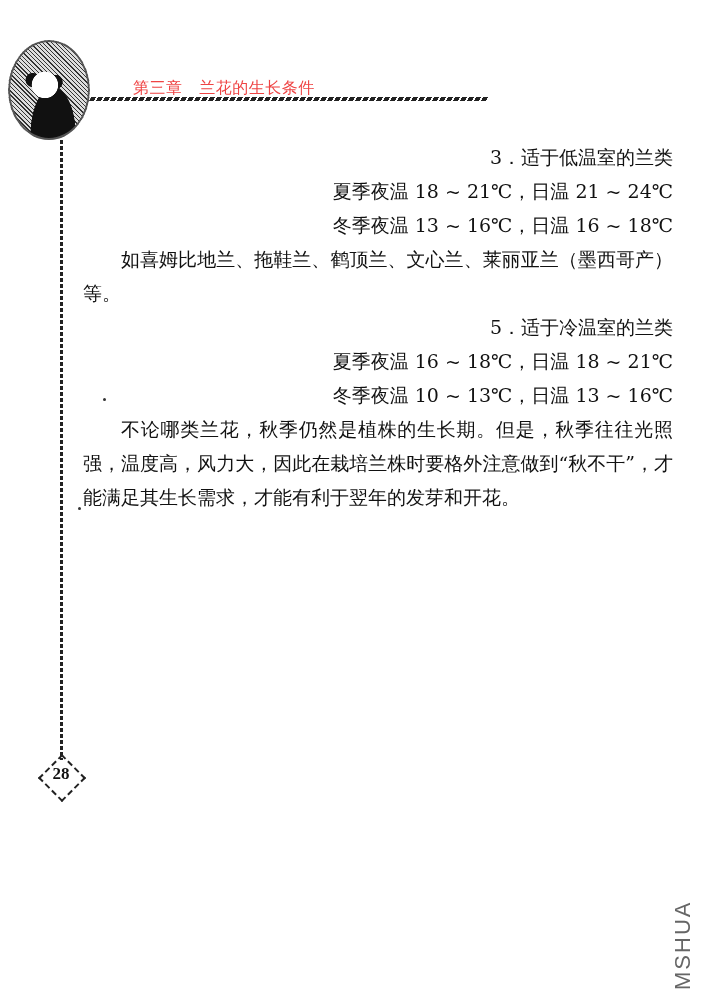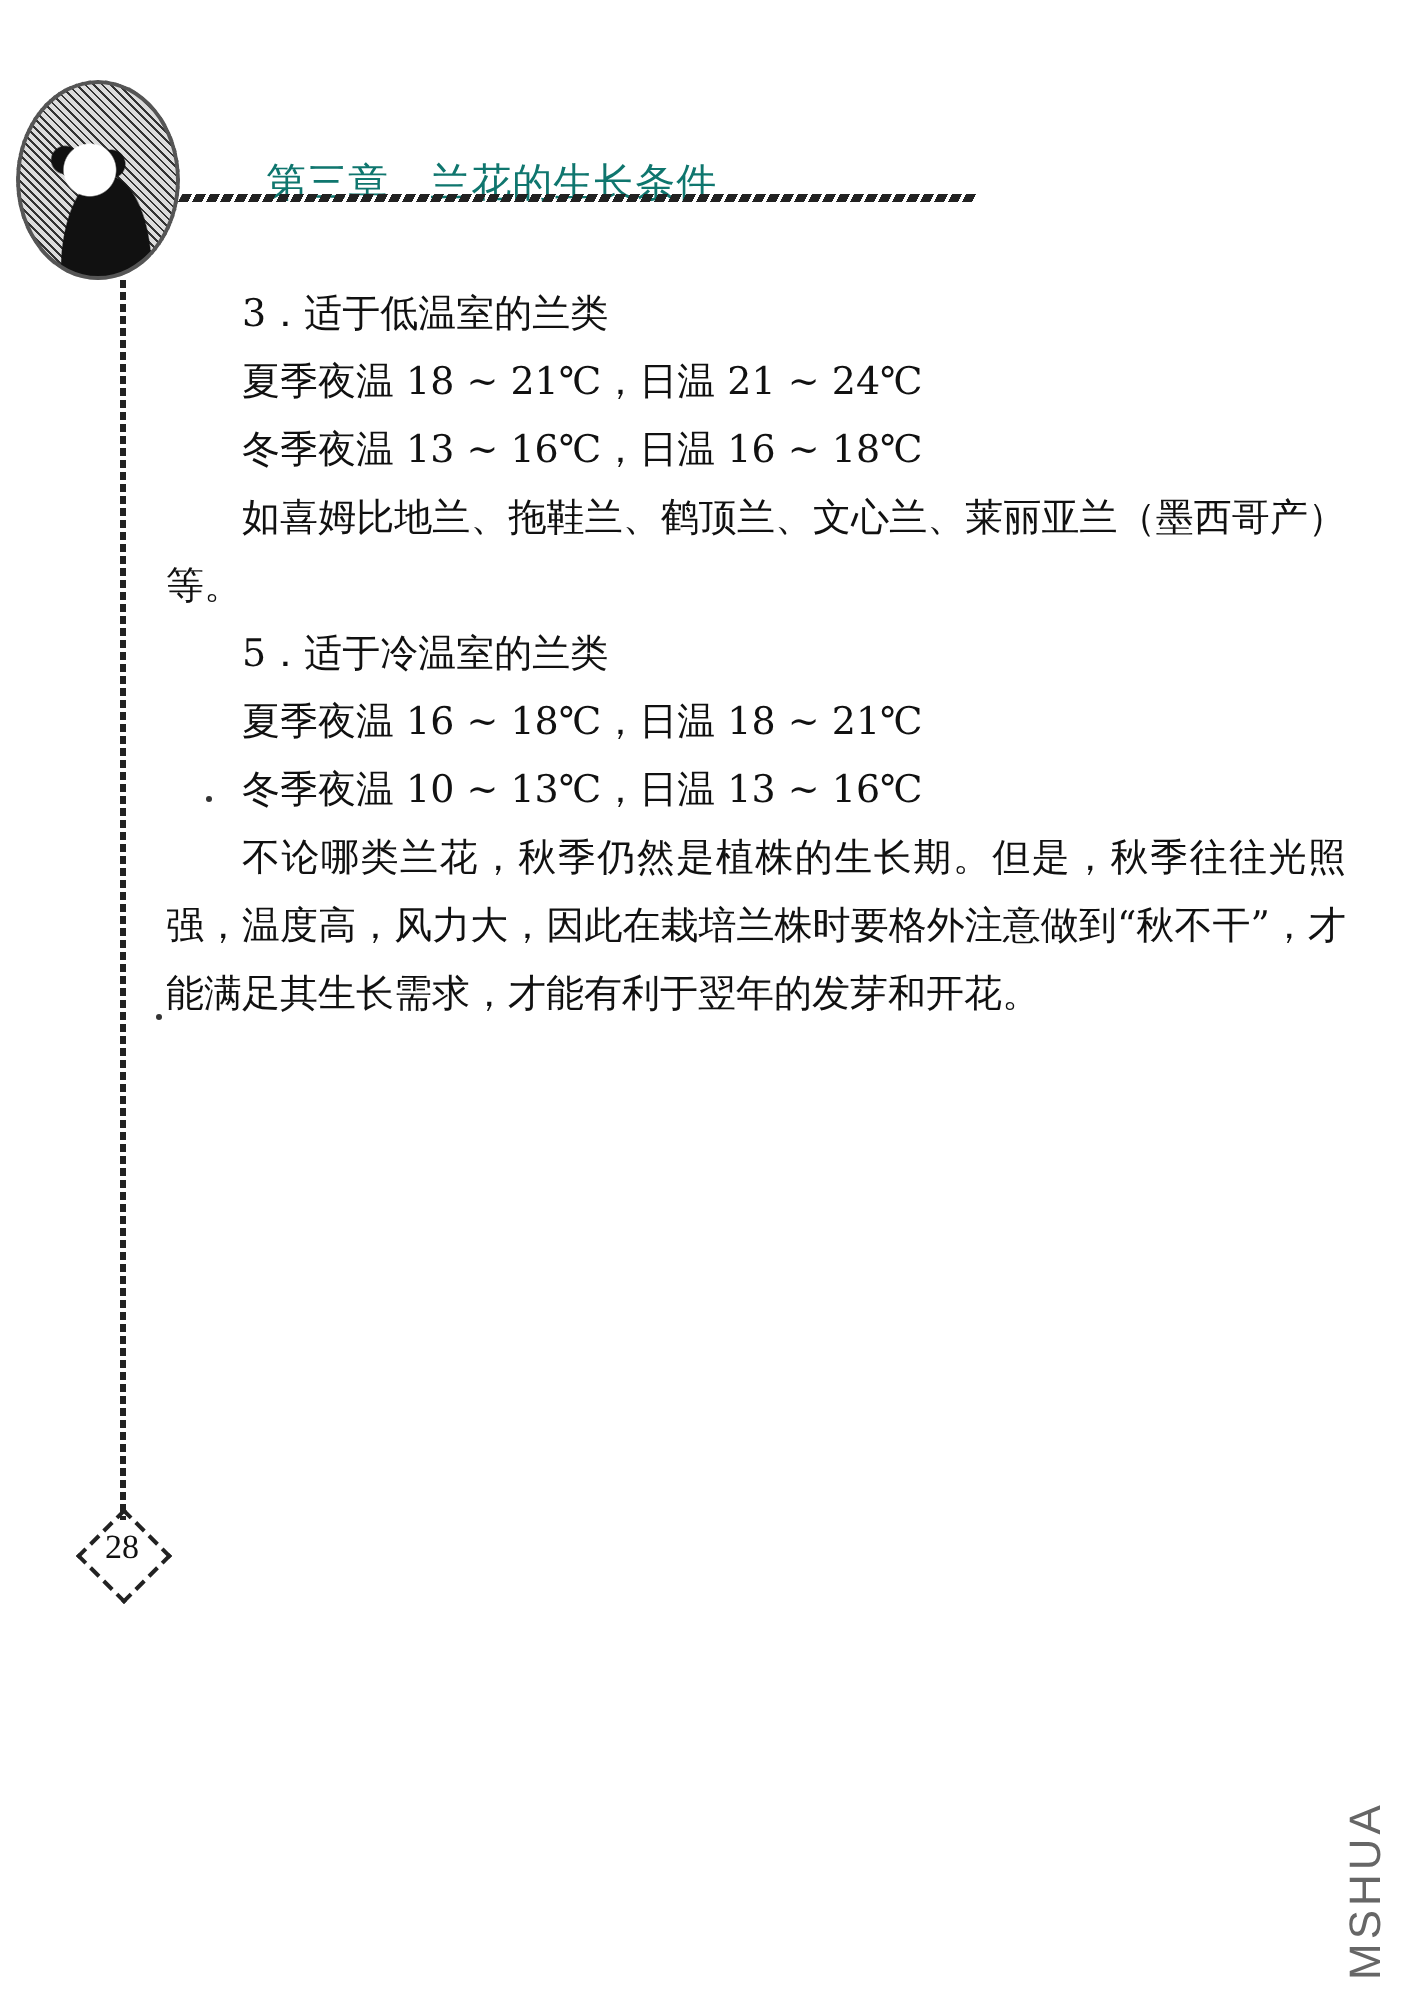--- a/index.html
+++ b/index.html
@@ -12,49 +12,49 @@
     border-radius: 50%;
     background:
       radial-gradient(circle at 45% 45%, #fff 0 18%, transparent 19%),
       radial-gradient(circle at 30% 40%, #111 0 8%, transparent 9%),
       radial-gradient(circle at 58% 42%, #111 0 9%, transparent 10%),
       radial-gradient(ellipse at 55% 95%, #111 0 35%, transparent 36%),
       repeating-linear-gradient(45deg, #333 0 1px, #ddd 1px 3px);
     box-shadow: inset 0 0 0 2px #555;
   }
   .header-title {
-    position: absolute; left: 133px; top: 78px; font-size: 20px; letter-spacing: 0.5px;
-    font-family: "DejaVu Sans", "Liberation Sans", sans-serif; color: #0f766e;
+    position: absolute; left: 133px; top: 78px; font-size: 16px; letter-spacing: 0.5px;
+    font-family: "DejaVu Sans", "Liberation Sans", sans-serif; color: #ef4444;
   }
   .header-rule {
     position: absolute; left: 90px; top: 97px; width: 398px; height: 4px;
     background: repeating-linear-gradient(90deg, #222 0 5px, transparent 5px 7px);
     transform: skewX(-30deg);
   }
   .vrule {
     position: absolute; left: 60px; top: 140px; width: 3px; height: 620px;
     background: repeating-linear-gradient(180deg, #222 0 4px, transparent 4px 6px);
   }
   .page-num-box {
-    position: absolute; left: 36px; top: 752px; width: 50px; height: 50px;
+    position: absolute; left: 36px; top: 752px; width: 50px; height: 50px; font-weight: bold;
   }
   .page-num-box .diamond {
     position: absolute; left: 9px; top: 9px; width: 30px; height: 30px;
     border: 2px dashed #222; transform: rotate(45deg);
   }
   .page-num-box .num {
     position: absolute; left: 0; top: 12px; width: 50px; text-align: center;
     font-size: 17px; font-family: "Liberation Serif", serif;
   }
   .content {
     position: absolute; left: 83px; top: 140px; width: 590px;
     font-size: 19px; line-height: 34px;
   }
   .p { text-indent: 2em; margin: 0; text-align: justify; }
-  .line { margin: 0; padding-left: 2em; }
+  .line { margin: 0; padding-left: 2em; text-align: right; }
   .section-heading {
     text-align: center; font-weight: bold; font-size: 20px; margin: 14px 0 10px 0;
     font-family: "DejaVu Sans", "Liberation Sans", sans-serif; word-spacing: 2.5em;
   }
   .watermark {
     position: absolute; left: 670px; top: 880px; width: 30px; height: 110px;
     font-family: "Liberation Sans", sans-serif; font-size: 22px; color: #666;
     writing-mode: vertical-rl; transform: rotate(180deg); letter-spacing: 2px;
   }
   .dot { position: absolute; width: 3px; height: 3px; background: #333; border-radius: 50%; }

